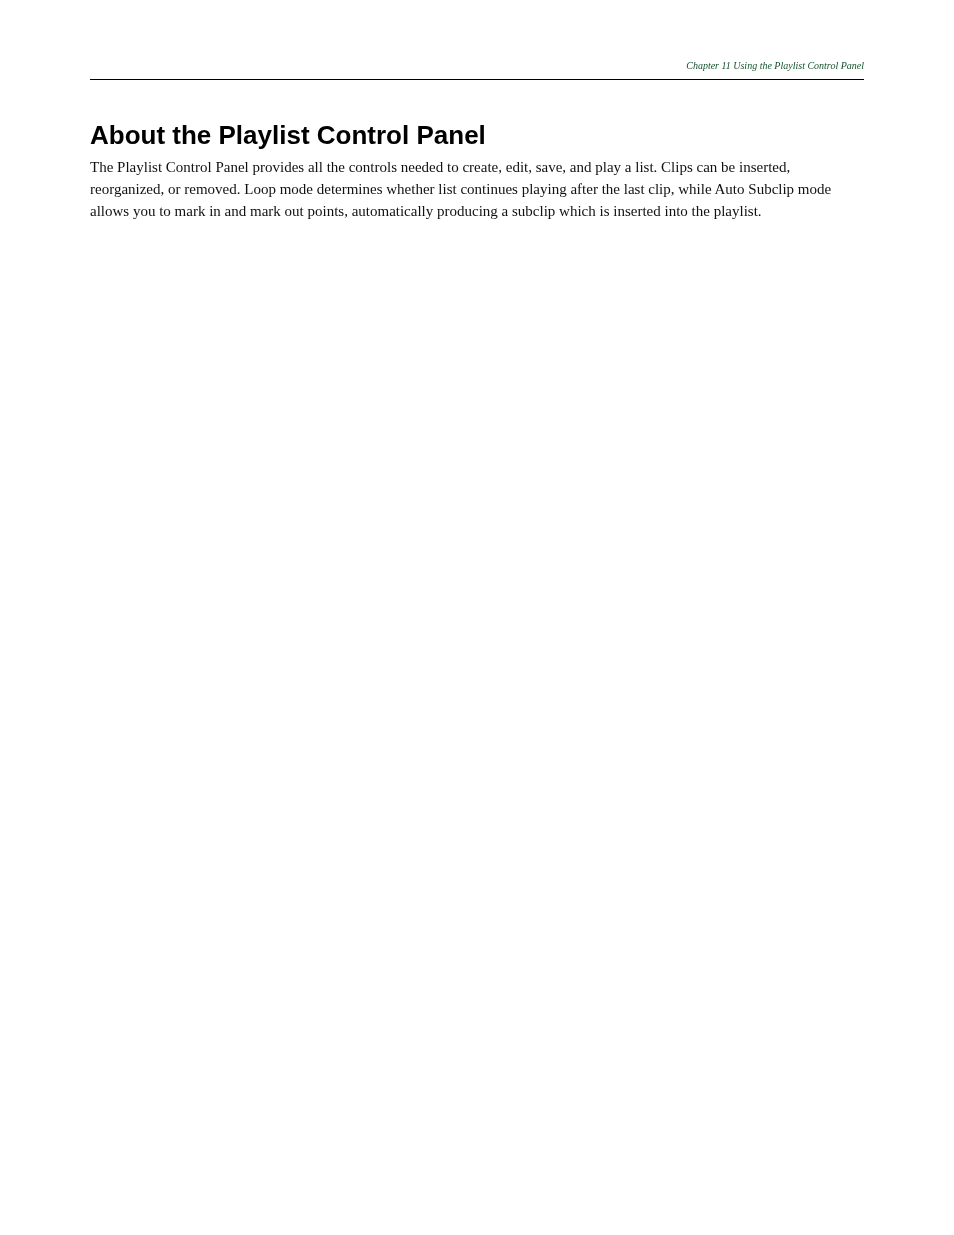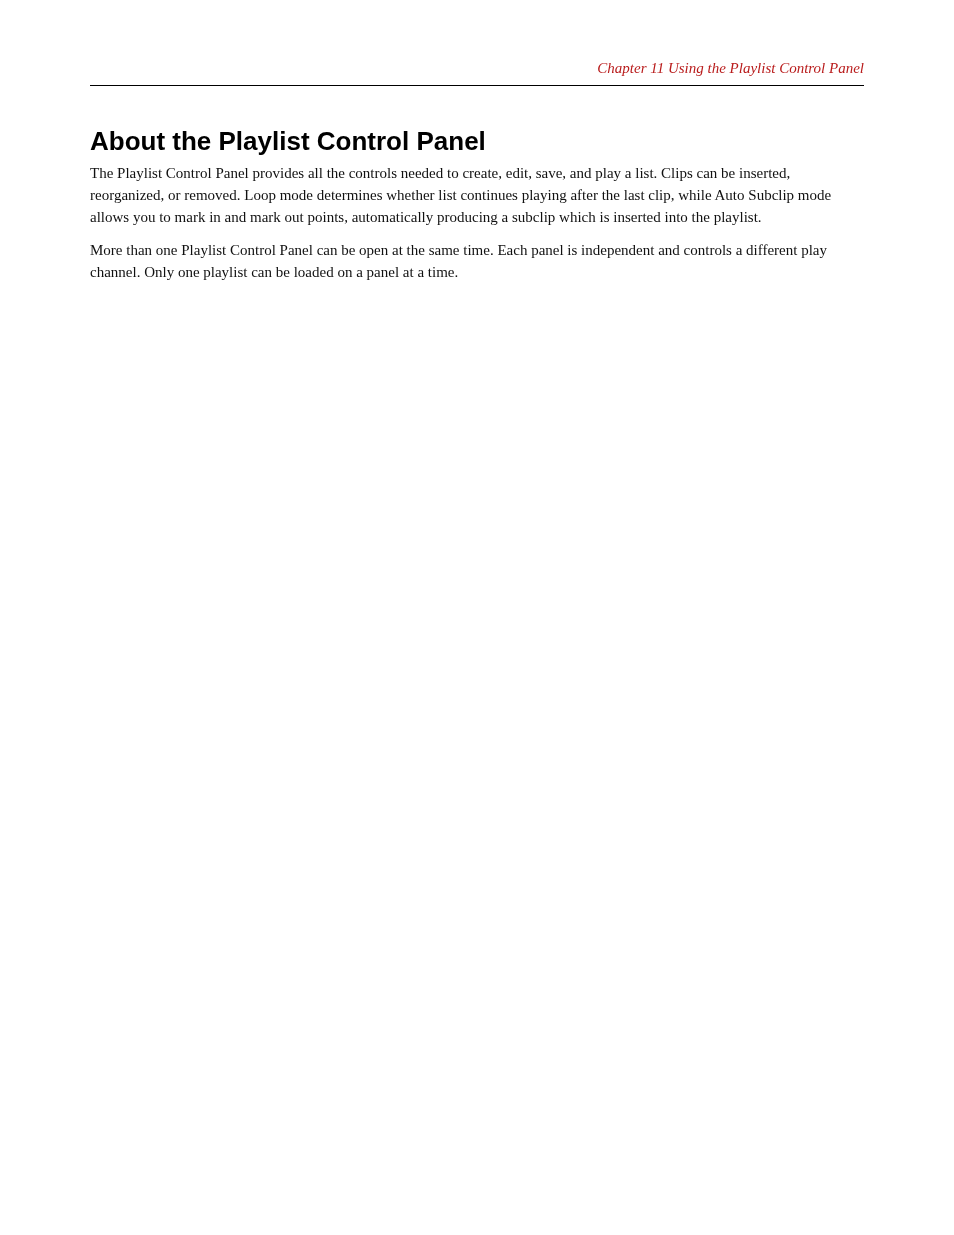--- a/index.html
+++ b/index.html
@@ -8,22 +8,22 @@
     background: #fff;
     width: 954px;
     position: relative;
   }
   .page {
     padding: 60px 90px 40px 90px;
   }
   .running-head {
     text-align: right;
     font-style: italic;
-    font-size: 15px;
-    color: #b91c1c;
+    font-size: 10px;
+    color: #14532d;
     margin-bottom: 8px;
   }
   .hr {
     border: none;
     border-top: 1px solid #000;
     margin-bottom: 40px;
   }
   h1.section-title {
     font-family: Arial, Helvetica, sans-serif;
     font-weight: bold;
@@ -321,21 +321,20 @@
   }
 </style>
 </head>
 <body>
 
 <div class="page">
   <div class="running-head">Chapter 11   Using the Playlist Control Panel</div>
   <hr class="hr">
   <h1 class="section-title">About the Playlist Control Panel</h1>
   <p class="body">The Playlist Control Panel provides all the controls needed to create, edit, save, and play a list. Clips can be inserted, reorganized, or removed. Loop mode determines whether list continues playing after the last clip, while Auto Subclip mode allows you to mark in and mark out points, automatically producing a subclip which is inserted into the playlist.</p>
-  <p class="body">More than one Playlist Control Panel can be open at the same time. Each panel is independent and controls a different play channel. Only one playlist can be loaded on a panel at a time.</p>
 </div>
 
 <div class="shot-wrap">
   <div class="win">
     <div class="titlebar">
       <span class="ticon">
         <svg viewBox="0 0 12 12">
             <rect x="0" y="2" width="4" height="8" fill="#ff00ff"></rect>
             <rect x="5" y="2" width="3" height="8" fill="#00c000"></rect>
             <rect x="9" y="2" width="2" height="8" fill="#00c000"></rect>

